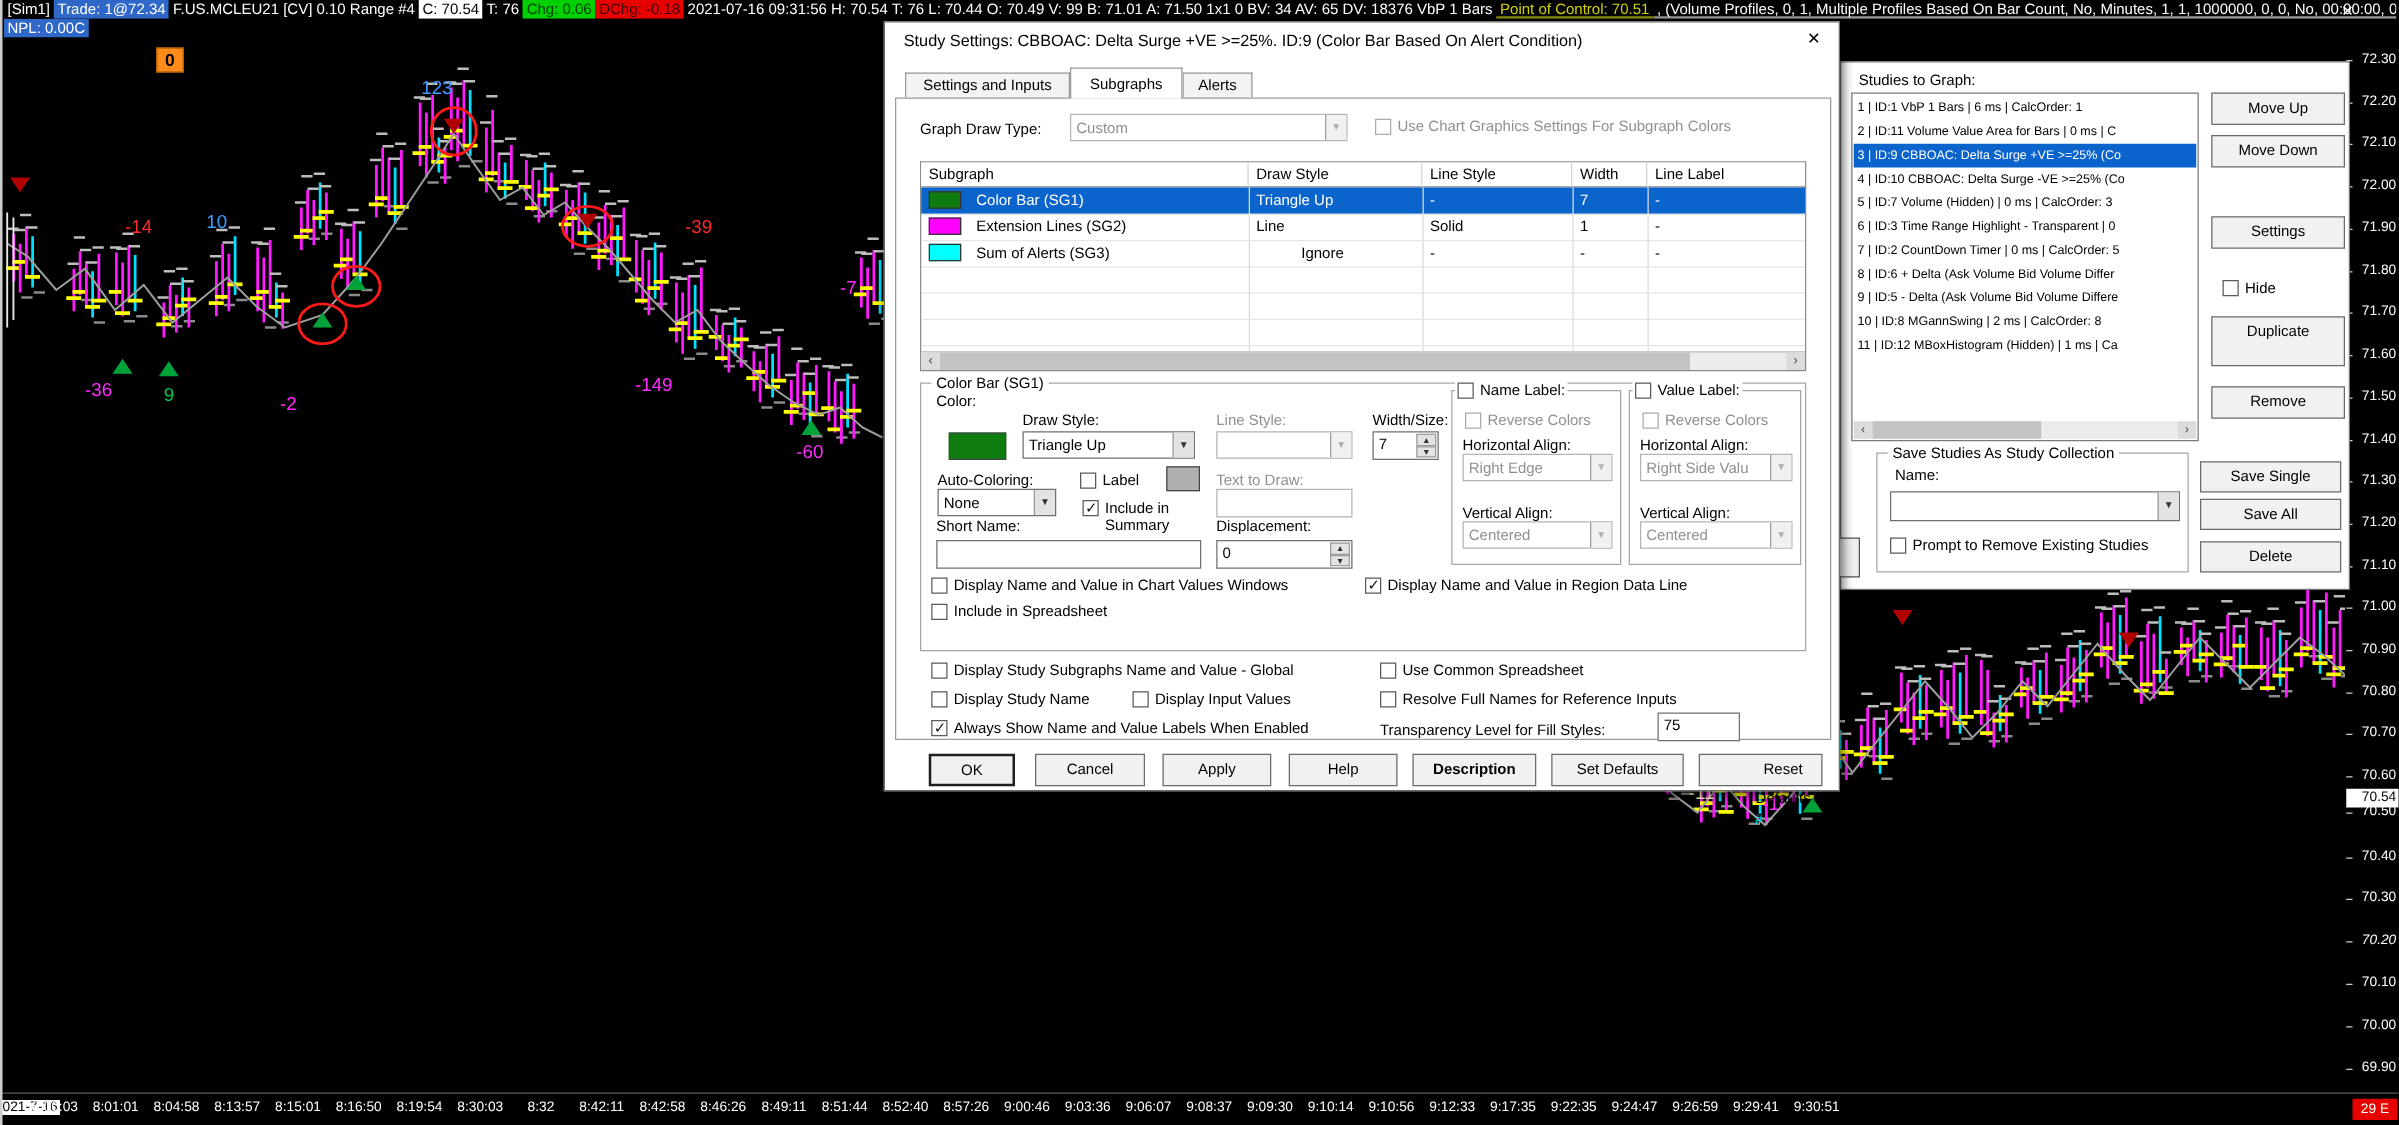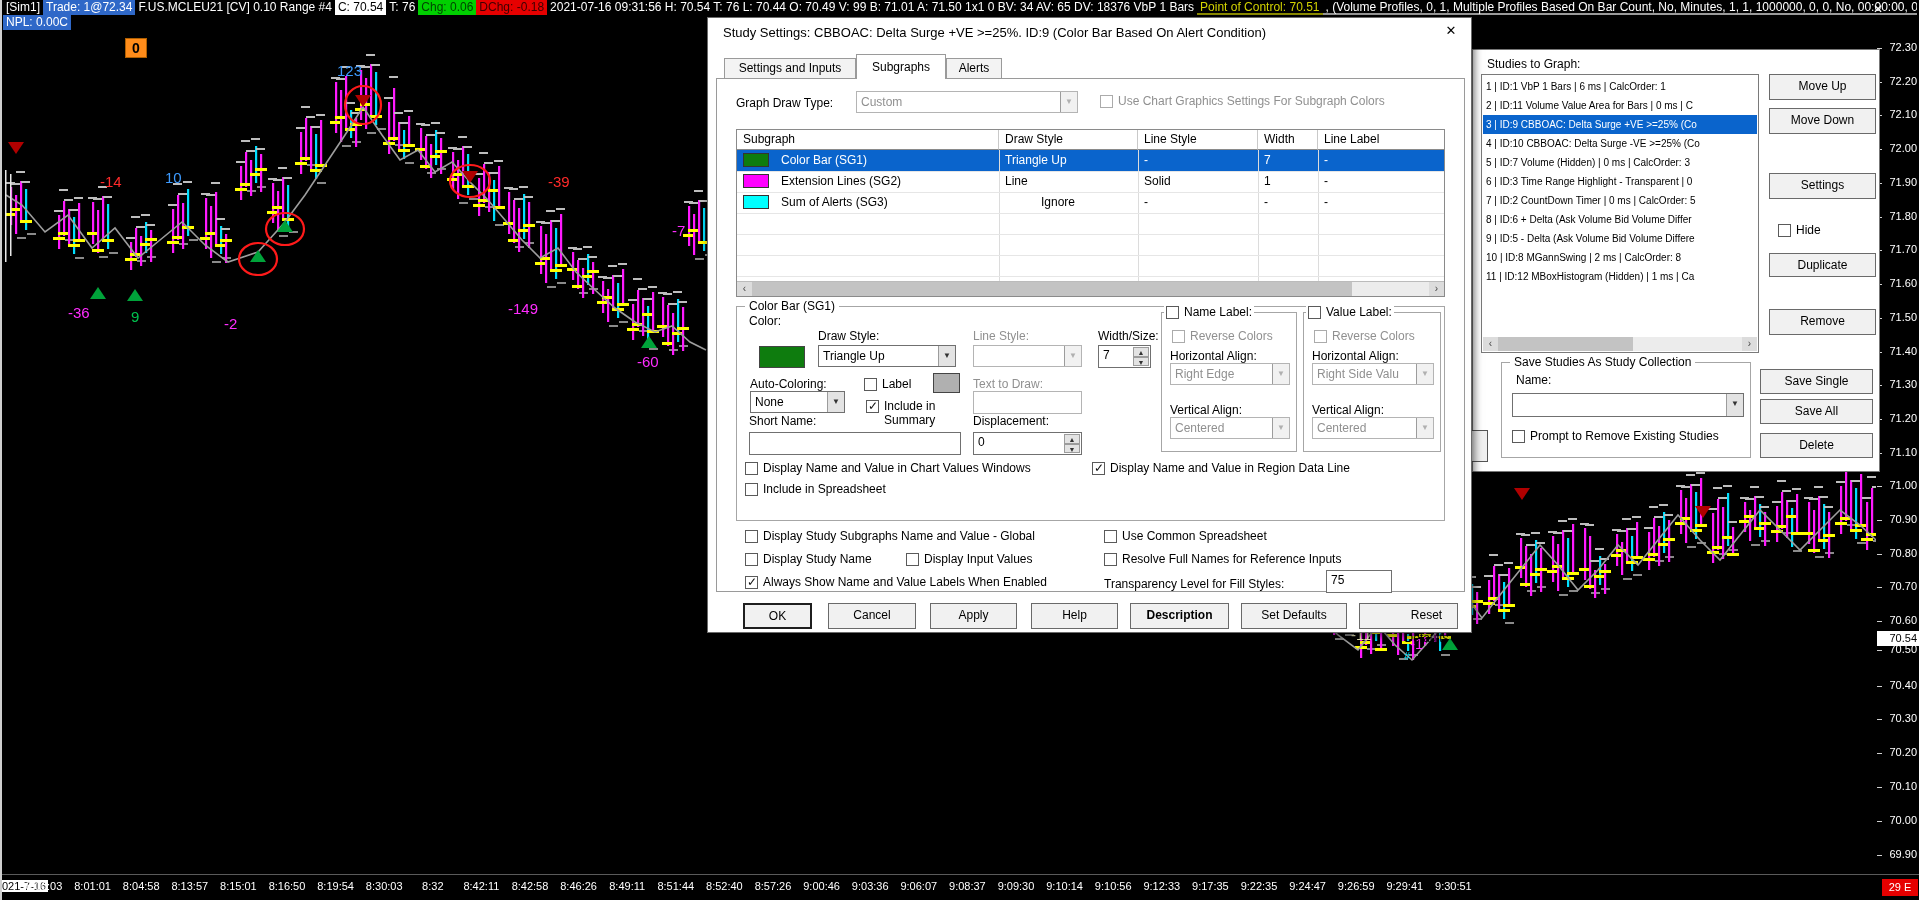--- a/index.html
+++ b/index.html
@@ -975,21 +975,21 @@
         <div class="ps-text">70.50</div>
       </div>
       <div class="ps-tick" style="top: 649px;">
         <div class="ps-dash"></div>
         <div class="ps-text">70.40</div>
       </div>
       <div class="ps-tick" style="top: 682px;">
         <div class="ps-dash"></div>
         <div class="ps-text">70.30</div>
       </div>
-      <div class="ps-tick" style="top: 716px;">
+      <div class="ps-tick" style="top: 716px; font-style: italic;">
         <div class="ps-dash"></div>
         <div class="ps-text">70.20</div>
       </div>
       <div class="ps-tick" style="top: 750px;">
         <div class="ps-dash"></div>
         <div class="ps-text">70.10</div>
       </div>
       <div class="ps-tick" style="top: 784px;">
         <div class="ps-dash"></div>
         <div class="ps-text">70.00</div>
@@ -1055,21 +1055,21 @@
         <div class="st-item" style="top: 154px;">9 | ID:5  - Delta (Ask Volume Bid Volume Differe</div>
         <div class="st-item" style="top: 173px;">10 | ID:8  MGannSwing | 2 ms | CalcOrder: 8</div>
         <div class="st-item" style="top: 192px;">11 | ID:12  MBoxHistogram (Hidden) | 1 ms | Ca</div>
       </div>
     <div class="btn" style="left:296px;top:24px;width:107px;height:26px;">Move Up</div>
     <div class="btn" style="left:296px;top:58px;width:107px;height:26px;">Move Down</div>
     <div class="btn" style="left:296px;top:123px;width:107px;height:26px;">Settings</div>
     <div class="cb" style="left:305px;top:173px;">
       <span class="box"></span><span class="lbl">Hide</span>
     </div>
-    <div class="btn" style="left:296px;top:203px;width:107px;height:24px;">Duplicate</div>
+    <div class="btn" style="left:296px;top:203px;width:107px;height:40px;">Duplicate</div>
     <div class="btn" style="left:296px;top:259px;width:107px;height:26px;">Remove</div>
     <div class="grp" style="left:28px;top:312px;width:250px;height:96px;">
       <span class="grp-cap">Save Studies As Study Collection</span>
       <span class="lab" style="left:14px;top:10px;">Name:</span>
       <div class="combo" style="left:10px;top:30px;width:232px;height:24px;">
         <span class="ct"></span>
         <span class="ca">▼</span>
       </div>
       <div class="cb" style="left:10px;top:66px;">
         <span class="box"></span><span class="lbl">Prompt to Remove Existing Studies</span>

